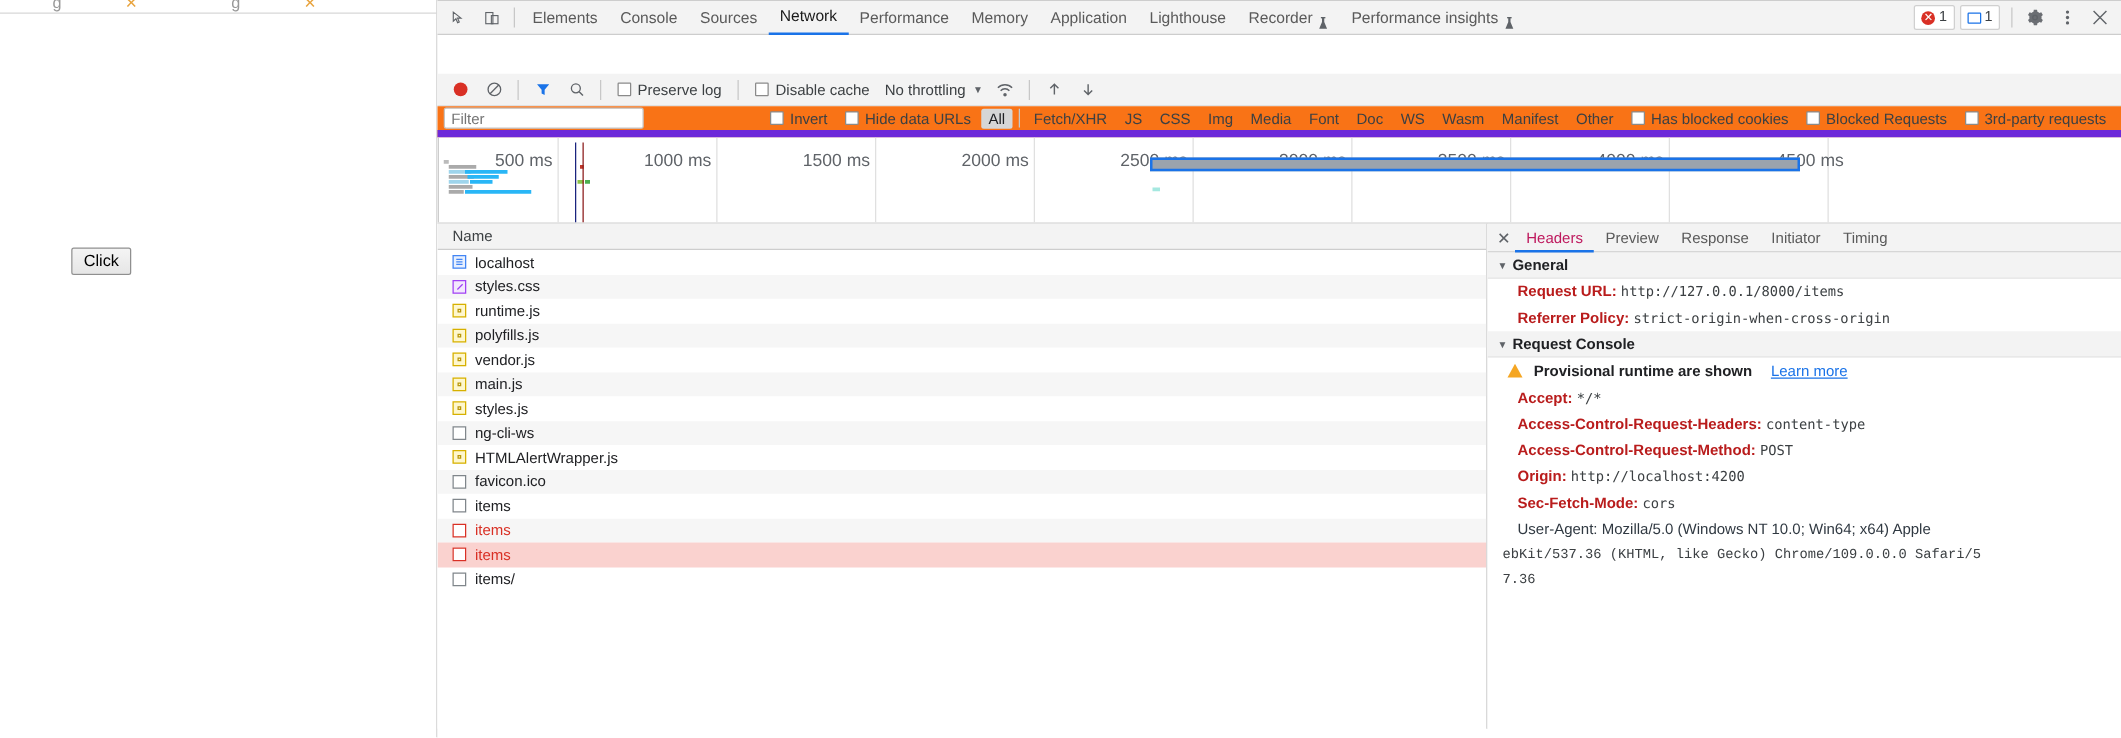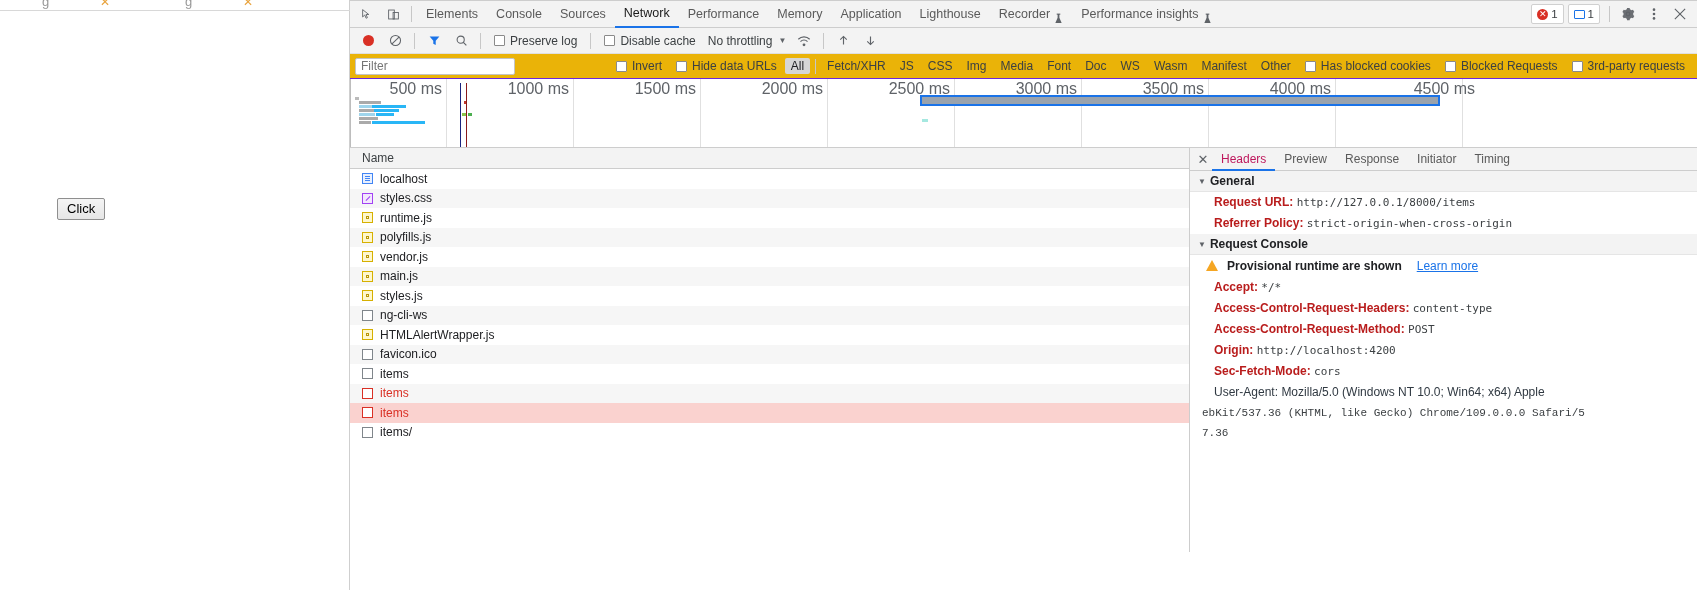--- a/index.html
+++ b/index.html
@@ -79,39 +79,40 @@
   .msg-ico {
     width: 11px; height: 9px; border: 1.5px solid #1a73e8; border-radius: 1px;
     box-sizing: border-box; position: relative;
   }
 
   
   .dt-toolbar {
     height: 26px; background: #f3f3f3; border-bottom: 1px solid #e0e0e0;
     display: flex; align-items: center; padding: 0 5px; box-sizing: border-box;
     gap: 1px;
+    margin-top: 31px;
   }
   .rec-dot { width: 11px; height: 11px; border-radius: 50%; background: #d93025; }
   .chk-label {
     display: flex; align-items: center; gap: 5px; font-size: 12px;
     color: #3c4043; padding: 0 7px; cursor: default; white-space: nowrap;
   }
   .cbox {
     width: 11px; height: 11px; border: 1px solid #8a8a8a; background: #fff;
     border-radius: 1px; box-sizing: border-box;
   }
   .throttle {
     display: flex; align-items: center; gap: 6px; font-size: 12px;
     color: #3c4043; padding: 0 4px; cursor: default;
   }
   .caret { font-size: 8px; color: #5f6368; }
 
   
   .dt-filterbar {
-    height: 25px; background: #eab308; border-bottom: 1px solid #6d28d9;
+    height: 25px; background: #f97316; border-bottom: 6px solid #6d28d9;
     display: flex; align-items: center; padding: 0 5px; box-sizing: border-box;
   }
   .filter-input {
     width: 160px; height: 17px; border: 1px solid #c4c4c4; background: #fff;
     border-radius: 2px; font-size: 12px; color: #9aa0a6; padding: 0 5px;
     font-family: "Liberation Sans", sans-serif; box-sizing: border-box;
     outline: none;
   }
   .ftype {
     font-size: 12px; color: #3c4043; padding: 1px 6px; cursor: default;
@@ -121,21 +122,21 @@
 
   
   .dt-overview {
     position: relative; height: 68px; background: #fff;
     border-bottom: 1px solid #cdcdcd; overflow: hidden;
   }
   .tick {
     position: absolute; top: 0; width: 1px; height: 68px; background: #e0e0e0;
   }
   .tick-lbl {
-    position: absolute; top: 1px; font-size: 16px; color: #5f6368;
+    position: absolute; top: 10px; font-size: 14px; color: #5f6368;
     transform: translateX(-100%); padding-right: 4px; white-space: nowrap;
   }
   .ov-left-border {
     position: absolute; left: 0; top: 0; width: 1px; height: 68px; background: #bdbdbd;
   }
   .bar { position: absolute; height: 3px; border-radius: 0; }
   .vline { position: absolute; top: 4px; width: 1px; height: 64px; }
 
   
   .dt-split { display: flex; height: 404px; }

